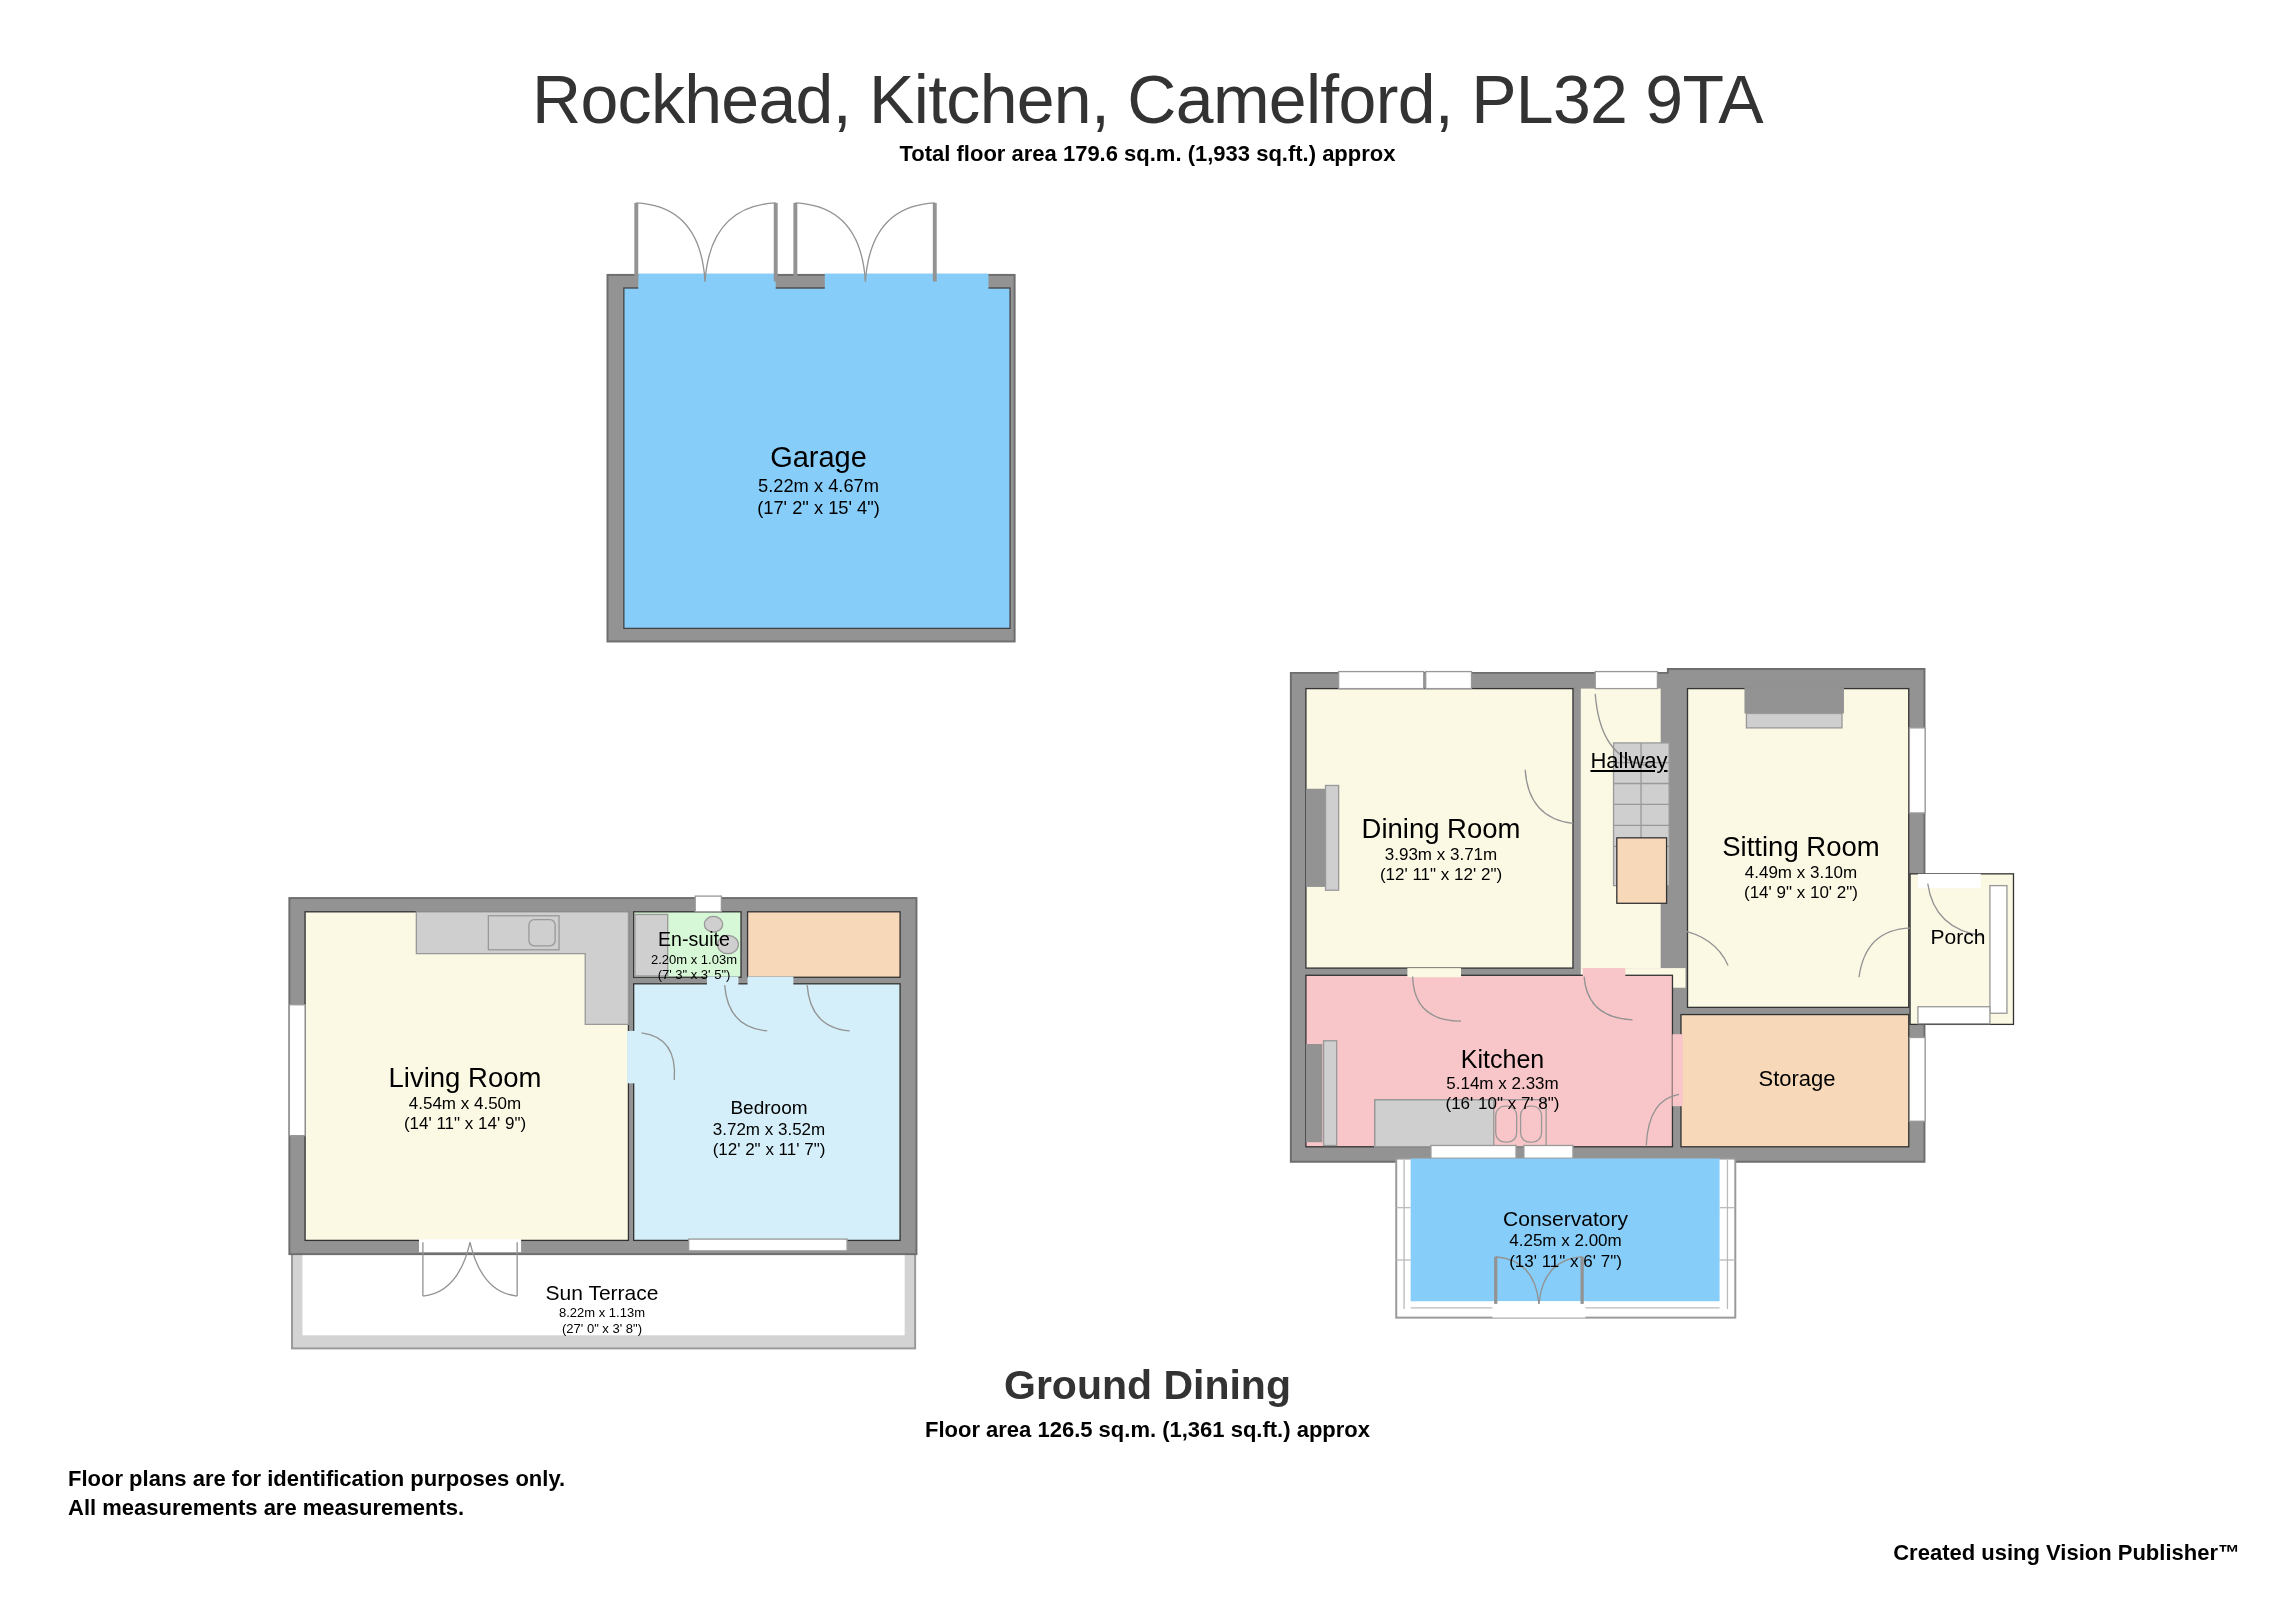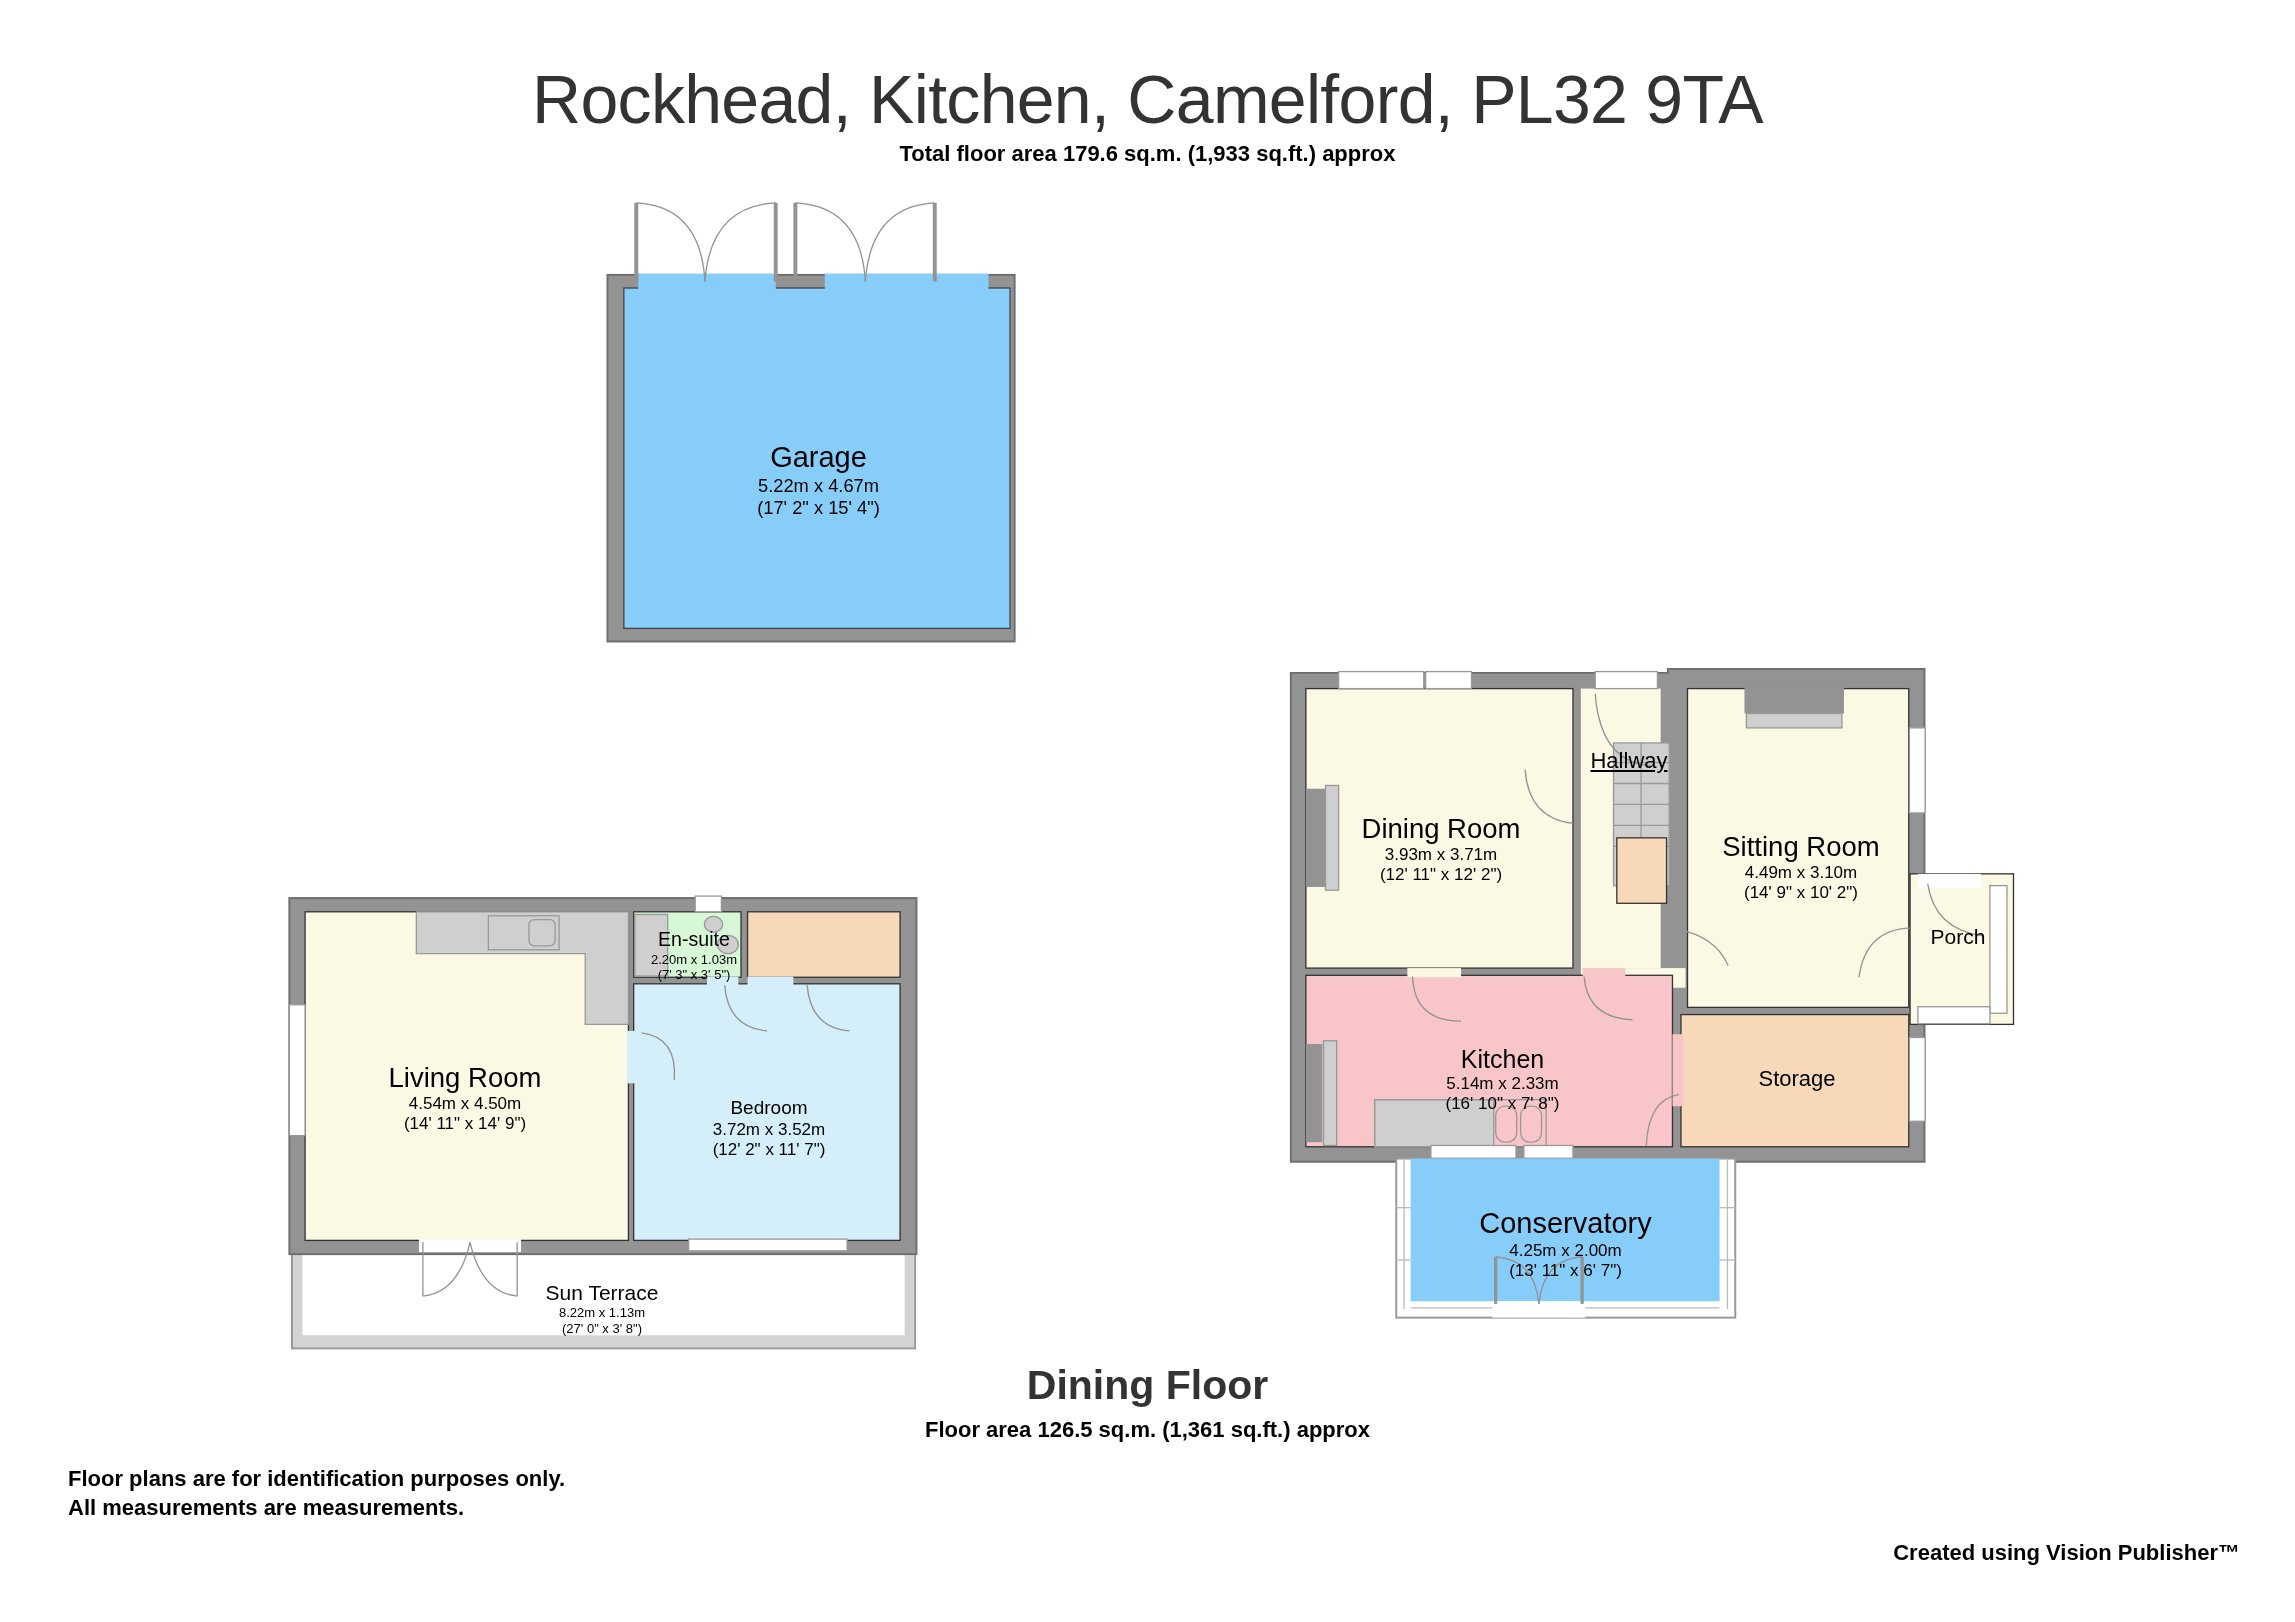--- a/index.html
+++ b/index.html
@@ -234,26 +234,26 @@
   <span class="name" style="font-size:25px;">Kitchen</span>
   <span class="dim" style="font-size:17px;">5.14m x 2.33m</span>
   <span class="dim" style="font-size:17px;">(16' 10" x 7' 8")</span>
 </div>
 
 <div class="label" style="left:1702px; top:1066px; width:190px;">
   <span class="name" style="font-size:22px;">Storage</span>
 </div>
 
 <div class="label" style="left:1454px; top:1206px; width:223px;">
-  <span class="name" style="font-size:29px;">Conservatory</span>
+  <span class="name" style="font-size:21px;">Conservatory</span>
   <span class="dim" style="font-size:17px;">4.25m x 2.00m</span>
   <span class="dim" style="font-size:17px;">(13' 11" x 6' 7")</span>
 </div>
 
-<div class="abs floor-title">Dining Floor</div>
+<div class="abs floor-title">Ground Dining</div>
 <div class="abs floor-area">Floor area 126.5 sq.m. (1,361 sq.ft.) approx</div>
 
 <div class="abs disclaimer">
   <div>Floor plans are for identification purposes only.</div>
   <div>All measurements are measurements.</div>
 </div>
 <div class="abs credit">Created using Vision Publisher™</div>
 
 
 </body></html>

